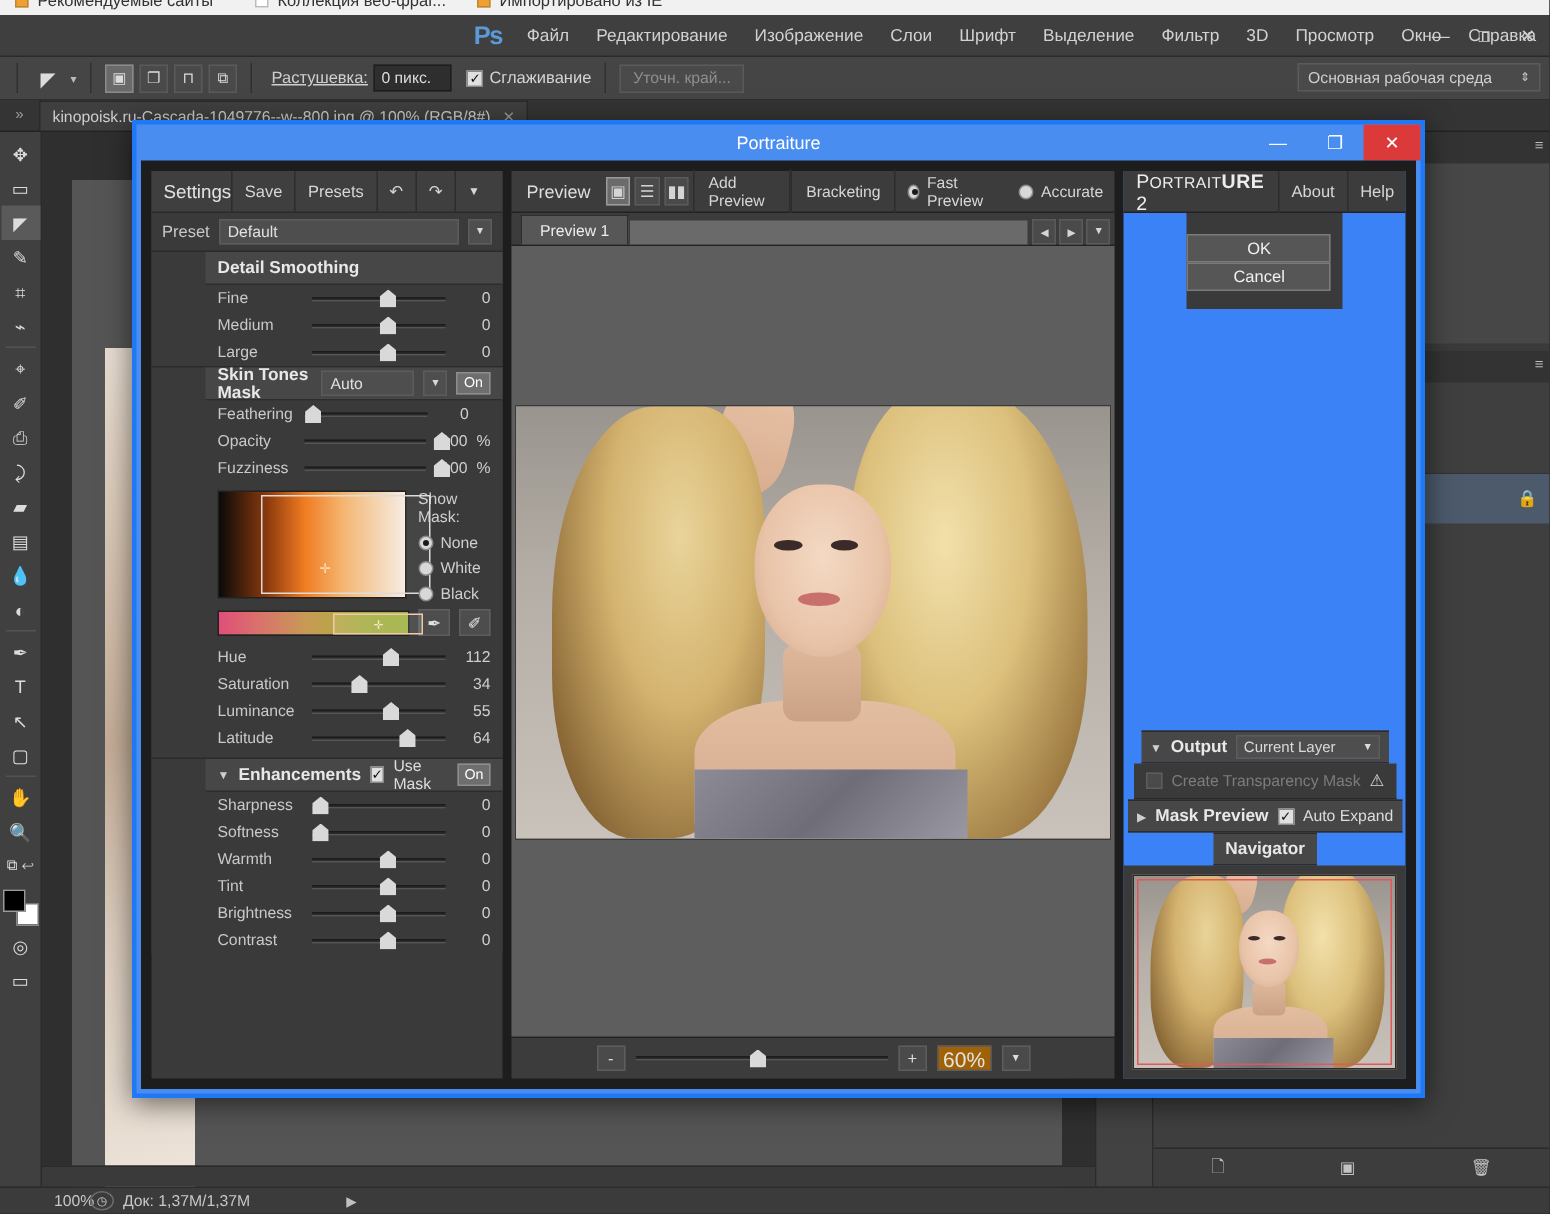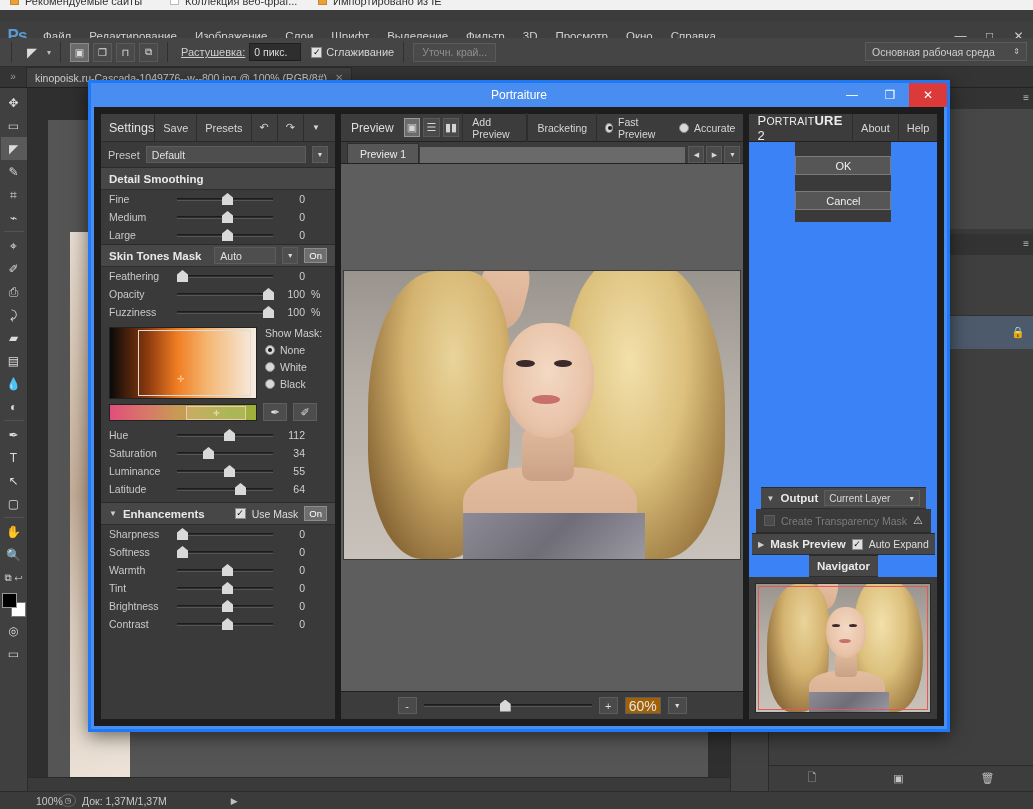--- a/index.html
+++ b/index.html
@@ -15,22 +15,22 @@
     background:#f1f1f1; overflow:hidden;
   }
   #browser-strip .bm{ position:absolute; top:-5px; font-size:11px; color:#333; white-space:nowrap;}
   #browser-strip .sq{ position:absolute; top:-4px; width:9px;height:9px; border:1px solid #b98a3c; background:#f0a030;}
   #browser-strip .sq.pale{ background:#fff; border-color:#bbb;}
 
   
   #ps-app{ position:absolute; left:0; top:10px; width:1033px; height:799px; background:#3c3c3c; }
 
   
-  #ps-menubar{ position:absolute; left:0; top:12px; width:1033px; height:28px; background:#3f3f3f;
-    border-bottom:1px solid #2a2a2a; display:flex; align-items:center;}
+  #ps-menubar{ position:absolute; left:0; top:0; width:1033px; height:28px; background:#3f3f3f;
+    border-bottom:1px solid #2a2a2a; display:flex; align-items:center;justify-content:flex-end;}
   #ps-logo{ width:34px; text-align:center; font-weight:bold; font-size:17px; color:#5b9ad6; letter-spacing:-1px;}
   .menu-item{ padding:4px 9px; font-size:11.5px; color:#d2d2d2; cursor:default; white-space:nowrap;}
   .win-btns{ position:absolute; right:0; top:0; height:28px; display:flex; align-items:center;}
   .win-btn{ width:29px; height:28px; display:flex; align-items:center; justify-content:center; color:#cfcfcf; font-size:12px;}
 
   
   #ps-optionsbar{ position:absolute; left:0; top:28px; width:1033px; height:29px; background:#454545;
     border-bottom:1px solid #2d2d2d; display:flex; align-items:center; padding-left:6px; gap:4px;}
   .opt-sep{ width:1px; height:20px; background:#303030; margin:0 5px;}
   .opt-tool-ico{ width:22px; height:20px; display:flex; align-items:center; justify-content:center; color:#dcdcdc; font-size:13px;}
@@ -131,21 +131,21 @@
   .pt-hdr{ height:28px; background:#3f3f3f; display:flex; align-items:center; border-bottom:1px solid #2b2b2b; padding:0 8px;}
   .pt-hdr-title{ font-size:12.5px; color:#e3e3e3; flex:1;}
   .pt-hdr-btn{ padding:0 8px; height:28px; display:flex; align-items:center; font-size:11px; color:#d6d6d6;
      border-left:1px solid #2d2d2d;}
   .preset-row{ height:25px; display:flex; align-items:center; padding:0 7px; gap:6px; background:#3a3a3a;}
   .preset-label{ font-size:11px; color:#c9c9c9;}
   .combo{ flex:1; height:17px; background:#4e4e4e; border:1px solid #5c5c5c; display:flex; align-items:center;
      padding:0 5px; font-size:10.5px; color:#e0e0e0;}
   .combo-arrow{ width:16px; height:17px; background:#4e4e4e; border:1px solid #5c5c5c; display:flex;align-items:center;
      justify-content:center; font-size:7px; color:#d8d8d8;}
-  .sect{ background:#3a3a3a; border-top:1px solid #2b2b2b;}
+  .sect{ background:#3a3a3a; border-top:1px solid #2b2b2b;padding-left:36px;}
   .sect-hdr{ height:22px; background:#474747; display:flex; align-items:center; padding:0 8px; gap:6px;
      border-bottom:1px solid #2d2d2d;}
   .sect-title{ font-size:11.5px; font-weight:bold; color:#e8e8e8; flex:1;}
   .tri{ font-size:8px; color:#cfcfcf;}
   .onbtn{ height:15px; min-width:22px; padding:0 4px; background:#6e6e6e; border:1px solid #8d8d8d; font-size:9.5px;
      color:#fff; display:flex; align-items:center; justify-content:center;}
   .slider-row{ height:18px; display:flex; align-items:center; padding:0 8px; gap:6px;}
   .sl-label{ width:62px; font-size:10.5px; color:#c9c9c9;}
   .sl-track{ position:relative; width:96px; height:18px; display:flex; align-items:center;}
   .sl-track .bar{ position:absolute; left:0; right:0; height:3px; background:#2b2b2b; border-top:1px solid #1c1c1c;
@@ -203,21 +203,21 @@
   .ztrack{ position:relative; width:168px; height:17px; display:flex; align-items:center;}
   .zval{ width:36px; height:17px; background:#a16207; border:1px solid #5d5d5d; display:flex; align-items:center;
      justify-content:center; font-size:14px; color:#e4e4e4;}
 
   
   #pt-right{ width:194px; background:#3b82f6; display:flex; flex-direction:column;align-items:center;}
   .brand-bar{ height:28px; background:#3c3c3c; display:flex; align-items:center; border-bottom:1px solid #222;}
   .brand{ flex:1; padding-left:8px; font-size:13px; color:#ededed; letter-spacing:.3px;}
   .brand .small{ font-size:10.5px;}
   .brand b{ font-weight:bold;}
-  .okcancel{ padding:14px 0 12px 0; display:flex; flex-direction:column; align-items:center; gap:16px;
+  .okcancel{ padding:14px 8px 12px 0; display:flex; flex-direction:column; align-items:center; gap:0;
      background:#3a3a3a;}
   .bigbtn{ width:96px; height:19px; background:#565656; border:1px solid #7a7a7a; display:flex; align-items:center;
      justify-content:center; font-size:11px; color:#f0f0f0;}
   .pt-spacer{ flex:1; background:#3a3a3a;}
   .out-hdr{ height:22px; background:#474747; display:flex; align-items:center; padding:0 6px; gap:6px;
      border-top:1px solid #2b2b2b; border-bottom:1px solid #2d2d2d;}
   .out-title{ font-size:11.5px; font-weight:bold; color:#e8e8e8;}
   .out-combo{ margin-left:auto; width:96px; height:16px; background:#4e4e4e; border:1px solid #5c5c5c;
      display:flex; align-items:center; justify-content:space-between; padding:0 4px; font-size:10px; color:#dadada;}
   .out-row{ height:24px; display:flex; align-items:center; gap:6px; padding:0 8px; background:#3a3a3a;

